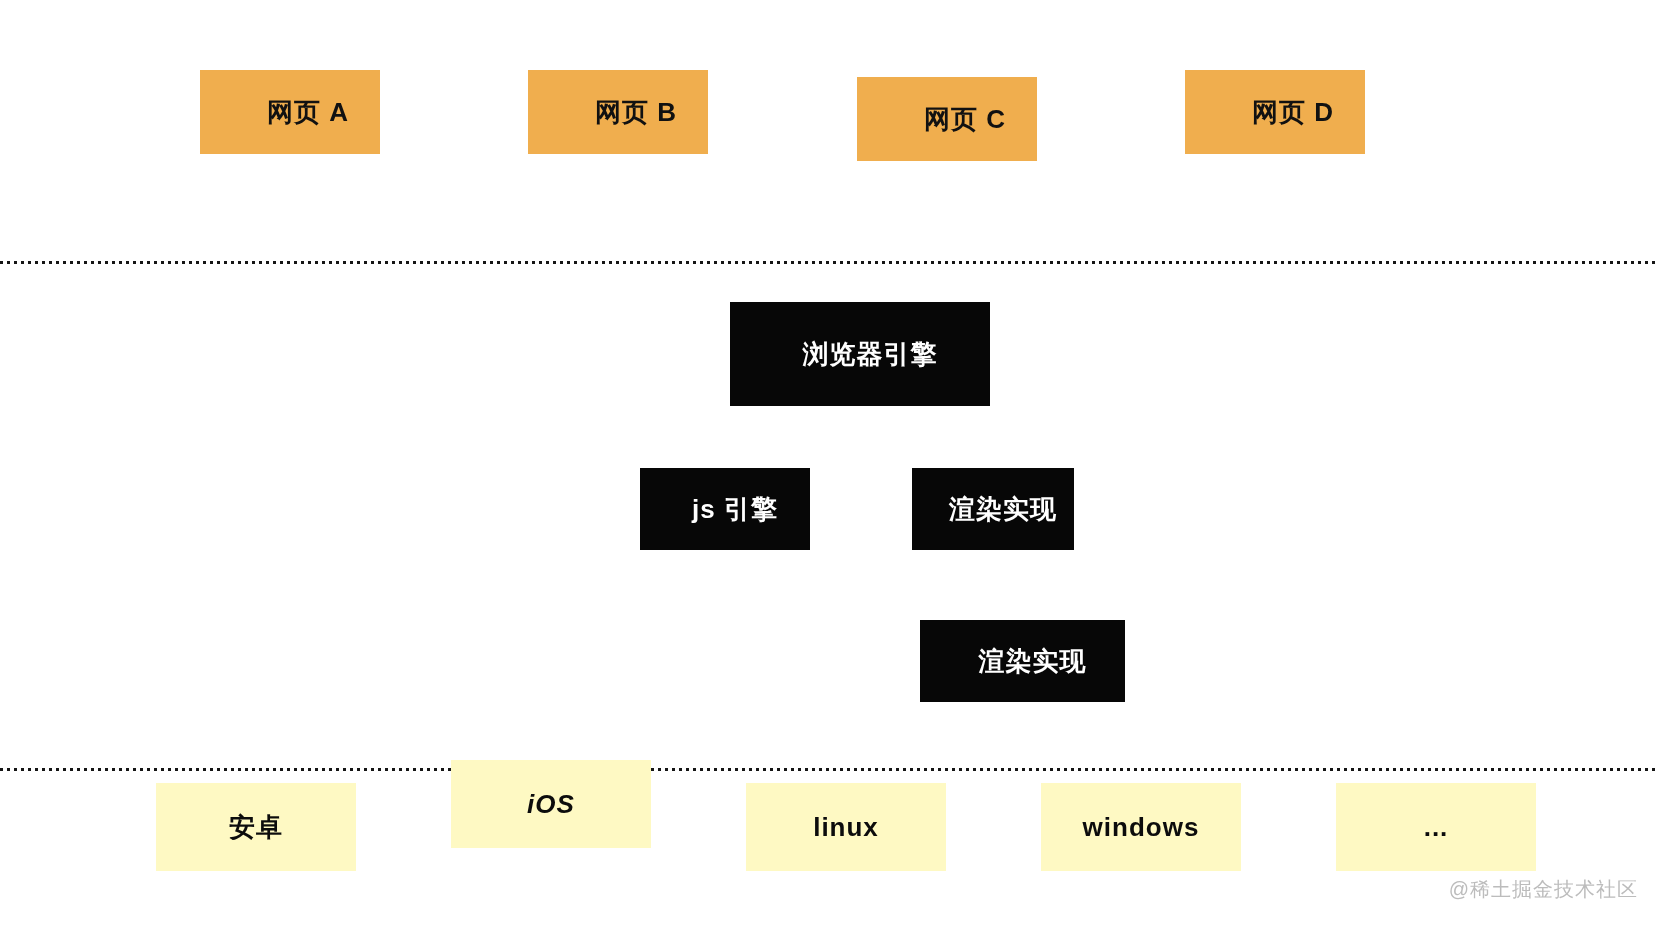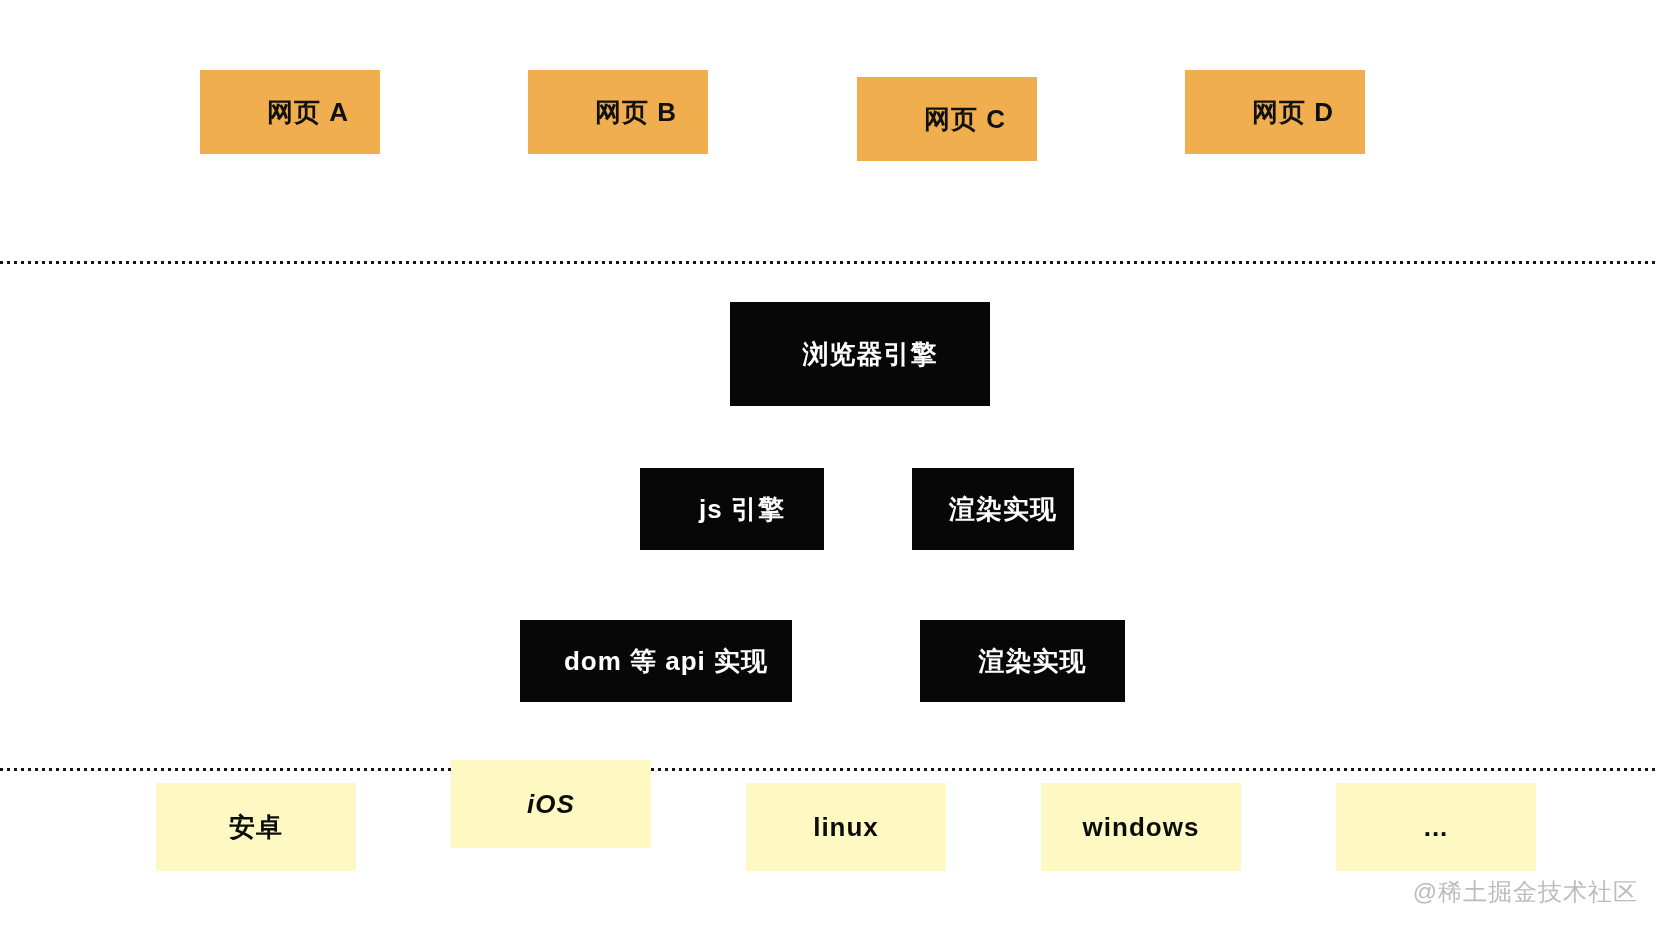--- a/index.html
+++ b/index.html
@@ -22,36 +22,36 @@
   .box-blue   { background: #fef9c3; color: #0c0c0c; }
 
   .sep {
     position: absolute; left: 0; right: 0; height: 3px;
     background-image: repeating-linear-gradient(
       to right, #151515 0, #151515 3px, transparent 3px, transparent 7px);
   }
 
   .watermark {
     position: absolute; right: 18px; top: 876px;
-    font-size: 24px; font-weight: normal;
+    font-size: 20px; font-weight: normal;
     color: #bcbcbc; letter-spacing: 1px;
   }
 
   
   #wp-a { left: 200px;  top: 70px; width: 180px; height: 84px; }
   #wp-b { left: 528px;  top: 70px; width: 180px; height: 84px; }
   #wp-c { left: 857px;  top: 70px; width: 180px; height: 84px; margin-top: 7px; }
   #wp-d { left: 1185px; top: 70px; width: 180px; height: 84px; }
 
   #sep-top    { top: 261px; }
   #sep-bottom { top: 768px; }
 
   
   #browser-engine { left: 730px; top: 302px; width: 260px; height: 104px; }
-  #js-engine      { left: 640px; top: 468px; width: 184px; height: 82px; }
+  #js-engine      { left: 640px; top: 468px; width: 170px; height: 82px; }
   #render-engine  { left: 912px; top: 468px; width: 162px; height: 82px; }
   #dom-api        { left: 520px; top: 620px; width: 272px; height: 82px; }
   #render-impl    { left: 920px; top: 620px; width: 205px; height: 82px; }
 
   
   #os-android { left: 156px;  top: 783px; width: 200px; height: 88px; }
   #os-ios     { left: 451px;  top: 760px; width: 200px; height: 88px; font-style: italic; }
   #os-linux   { left: 746px;  top: 783px; width: 200px; height: 88px; }
   #os-windows { left: 1041px; top: 783px; width: 200px; height: 88px; }
   #os-more    { left: 1336px; top: 783px; width: 200px; height: 88px; }
@@ -78,23 +78,20 @@
 
   <div class="box box-black" id="browser-engine">
     <span>浏览器引擎</span>
   </div>
   <div class="box box-black" id="js-engine">
     <span>js 引擎</span>
   </div>
   <div class="box box-black" id="render-engine">
     <span>渲染实现</span>
   </div>
-  <div class="box box-black" id="dom-api">
-    <span>dom 等 api 实现</span>
-  </div>
   <div class="box box-black" id="render-impl">
     <span>渲染实现</span>
   </div>
 
   <div class="sep" id="sep-bottom"></div>
 
   <div class="box box-blue" id="os-android">
     <span>安卓</span>
   </div>
   <div class="box box-blue" id="os-ios">

